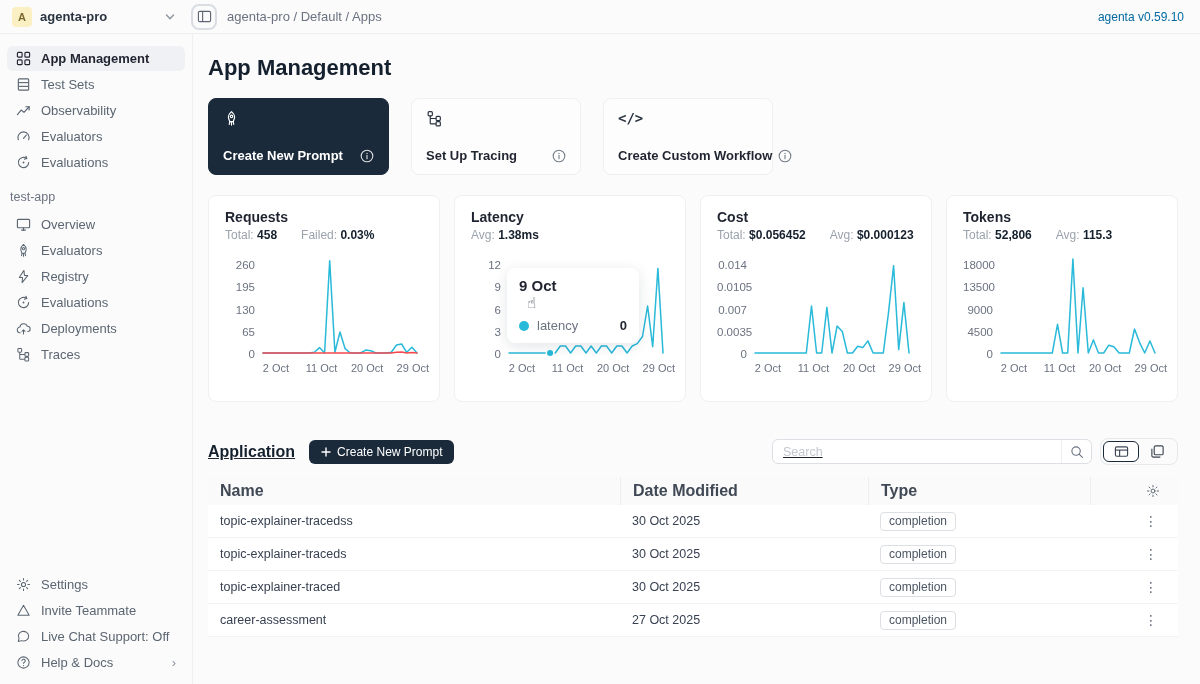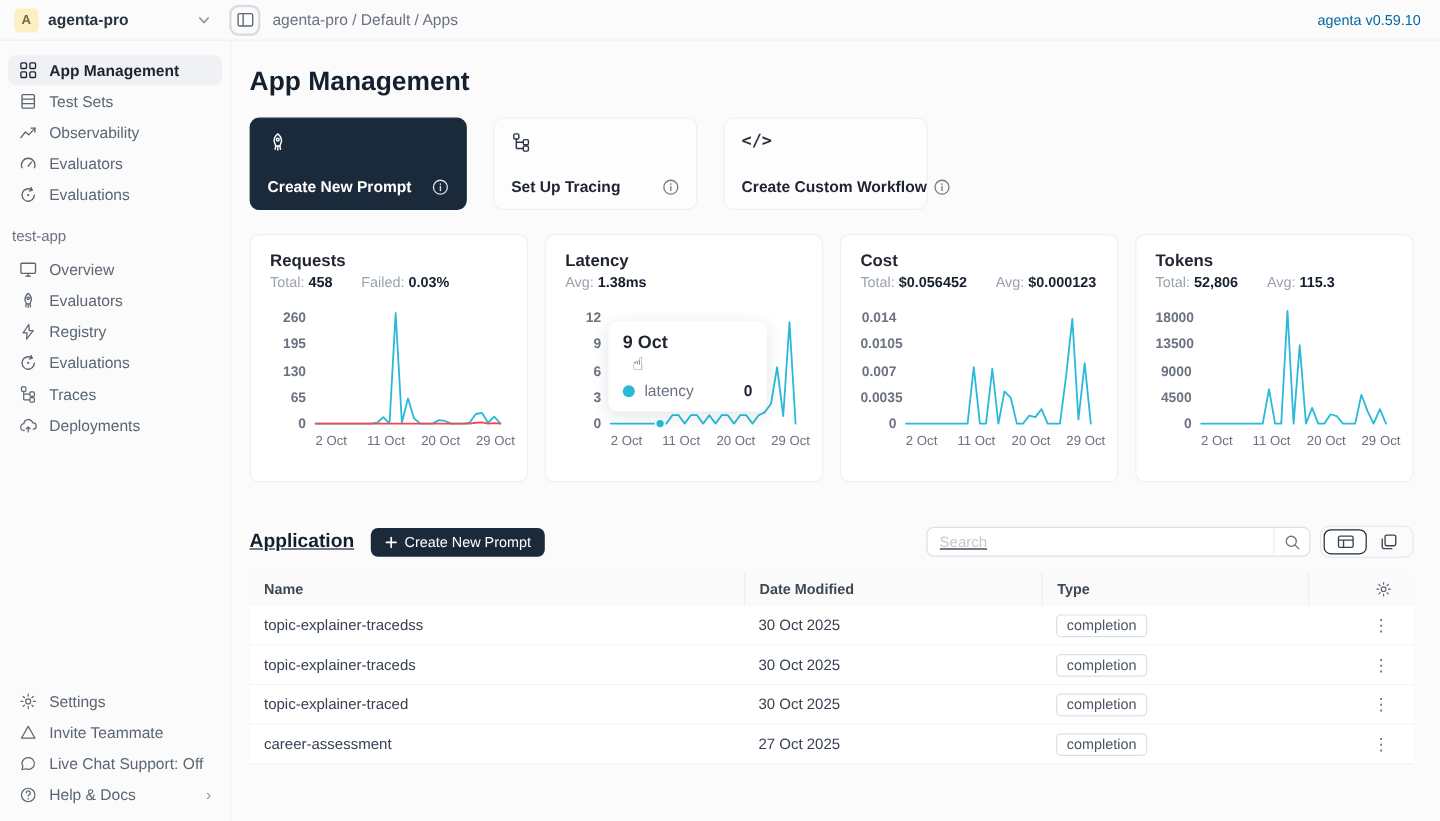--- a/index.html
+++ b/index.html
@@ -51,21 +51,21 @@
   
   .metrics-row { display:flex; gap:14px; margin-top:20px; }
   .metric-card { position:relative; width:232px; height:207px; background:#fff; border:1px solid #f0f0f0;
     border-radius:8px; padding:13px 16px 8px 16px; }
   .metric-title { font-size:14px; font-weight:700; color:#1f2430; }
   .metric-stats { margin-top:3px; font-size:12px; display:flex; gap:24px; }
   .stat-label { color:#9aa3ad; }
   .stat-value { color:#15202e; font-weight:700; }
   .chart-wrap { display:flex; margin-top:14px; }
   .y-labels { width:38px; height:100px; display:flex; flex-direction:column; justify-content:space-between;
-    text-align:right; font-size:11.5px; color:#6b7280; padding-right:8px;font-weight:bold; }
+    text-align:right; font-size:11.5px; color:#6b7280; padding-right:8px; }
   .y-labels div { line-height:11px; transform:translateY(4px); }
   .plot { position:relative; width:154px; height:100px; }
   .x-labels-row { margin-left:46px; position:relative; height:16px; margin-top:6px; }
   .x-labels span { position:absolute; transform:translateX(-50%); font-size:11px; color:#6b7280; white-space:nowrap; }
 
   
   .chart-tooltip { position:absolute; left:52px; top:72px; width:132px; background:#fff; border-radius:8px;
     box-shadow:0 3px 14px rgba(15,30,50,.12); padding:9px 12px 10px 12px; z-index:3; }
   .tt-date { font-size:15px; font-weight:700; color:#1f2430; }
   .tt-cursor { font-family:"DejaVu Sans",sans-serif; font-size:15px; color:#3a4450; margin:0 0 6px 8px; display:inline-block; }
@@ -88,21 +88,21 @@
   .search-suffix { width:30px; height:100%; display:flex; align-items:center; justify-content:center;
     color:#6b7280; border-left:1px solid #eceef0; cursor:pointer; }
   .view-toggle { margin-left:8px; display:flex; background:#fbfbfb; border:1px solid #e6e8eb; border-radius:8px; padding:2px; }
   .view-btn { width:36px; height:21px; display:flex; align-items:center; justify-content:center;
     border-radius:6px; color:#3a4450; cursor:pointer; border:1px solid transparent; }
   .view-btn.active { background:#fff; border:1.5px solid #1b2a3a; }
 
   
   .app-table { margin-top:12px; }
   .t-head { display:grid; grid-template-columns:412px 248px 222px 1fr; align-items:center; height:28px;
-    background:#fafafa; border-radius:6px 6px 0 0; font-size:12px; font-weight:600; color:#3f4854; }
+    background:#fafafa; border-radius:6px 6px 0 0; font-size:16px; font-weight:600; color:#3f4854; }
   .t-head .cell { padding:0 12px; height:100%; display:flex; align-items:center; }
   .t-head .cell + .cell { border-left:1px solid #eceef0; }
   .t-head .cell.actions { justify-content:flex-end; padding-right:18px; color:#5b6672; }
   .t-row { display:grid; grid-template-columns:412px 248px 222px 1fr; align-items:center; height:33px;
     border-bottom:1px solid #f2f3f5; font-size:12.5px; color:#374151; cursor:pointer; background:#fff; }
   .t-row .cell { padding:0 12px; }
   .t-row .cell.actions { display:flex; justify-content:flex-end; padding-right:20px; }
   .type-badge { display:inline-block; border:1px solid #dcdfe3; border-radius:4px; padding:1px 8px 2px 8px;
     font-size:12px; color:#4b5563; background:#fff; }
   .dots { color:#6b7280; font-size:14px; letter-spacing:0; cursor:pointer; }
@@ -197,34 +197,34 @@
   </div>
   <div class="side-item">
     <svg width="15" height="15" viewBox="0 0 16 16" fill="none" stroke="currentColor" stroke-width="1.2" stroke-linecap="round">
         <path d="M13.5,8 a5.5,5.5 0 1,1 -2.2,-4.4"></path>
         <polyline points="10.6,1.3 11.5,3.7 9.1,4.5"></polyline>
         <circle cx="8" cy="8" r="1" fill="currentColor" stroke="none"></circle>
       </svg>
     <span>Evaluations</span>
   </div>
   <div class="side-item">
+    <svg width="15" height="15" viewBox="0 0 16 16" fill="none" stroke="currentColor" stroke-width="1.1" stroke-linecap="round" stroke-linejoin="round">
+        <path d="M4.5,12.5 a3,3 0 0 1 -0.3,-6 a4,4 0 0 1 7.8,-0.8 a2.8,2.8 0 0 1 0.5,5.6"></path>
+        <path d="M8,13.8 V9.6 M6.3,11 L8,9.4 L9.7,11"></path>
+      </svg>
+    <span>Deployments</span>
+  </div>
+  <div class="side-item">
     <svg width="15" height="15" viewBox="0 0 16 16" fill="none" stroke="currentColor" stroke-width="1.1">
         <rect x="2" y="1.5" width="4" height="4" rx="1"></rect>
         <path d="M4,5.5 V13 M4,8 H9.5 M4,13 H9.5" fill="none"></path>
         <rect x="9.5" y="6" width="4" height="4" rx="1"></rect>
         <rect x="9.5" y="11" width="4" height="4" rx="1"></rect>
       </svg>
     <span>Traces</span>
-  </div>
-  <div class="side-item">
-    <svg width="15" height="15" viewBox="0 0 16 16" fill="none" stroke="currentColor" stroke-width="1.1" stroke-linecap="round" stroke-linejoin="round">
-        <path d="M4.5,12.5 a3,3 0 0 1 -0.3,-6 a4,4 0 0 1 7.8,-0.8 a2.8,2.8 0 0 1 0.5,5.6"></path>
-        <path d="M8,13.8 V9.6 M6.3,11 L8,9.4 L9.7,11"></path>
-      </svg>
-    <span>Deployments</span>
   </div>
 
   <div class="side-footer">
     <div class="side-item">
       <svg width="15" height="15" viewBox="0 0 16 16" fill="none" stroke="currentColor" stroke-width="1.1" stroke-linecap="round">
           <circle cx="8" cy="8" r="2.2"></circle>
           <path d="M8,1.6 V3.3 M8,12.7 V14.4 M1.6,8 H3.3 M12.7,8 H14.4 M3.5,3.5 L4.7,4.7 M11.3,11.3 L12.5,12.5 M12.5,3.5 L11.3,4.7 M4.7,11.3 L3.5,12.5"></path>
         </svg>
       <span>Settings</span>
     </div>

